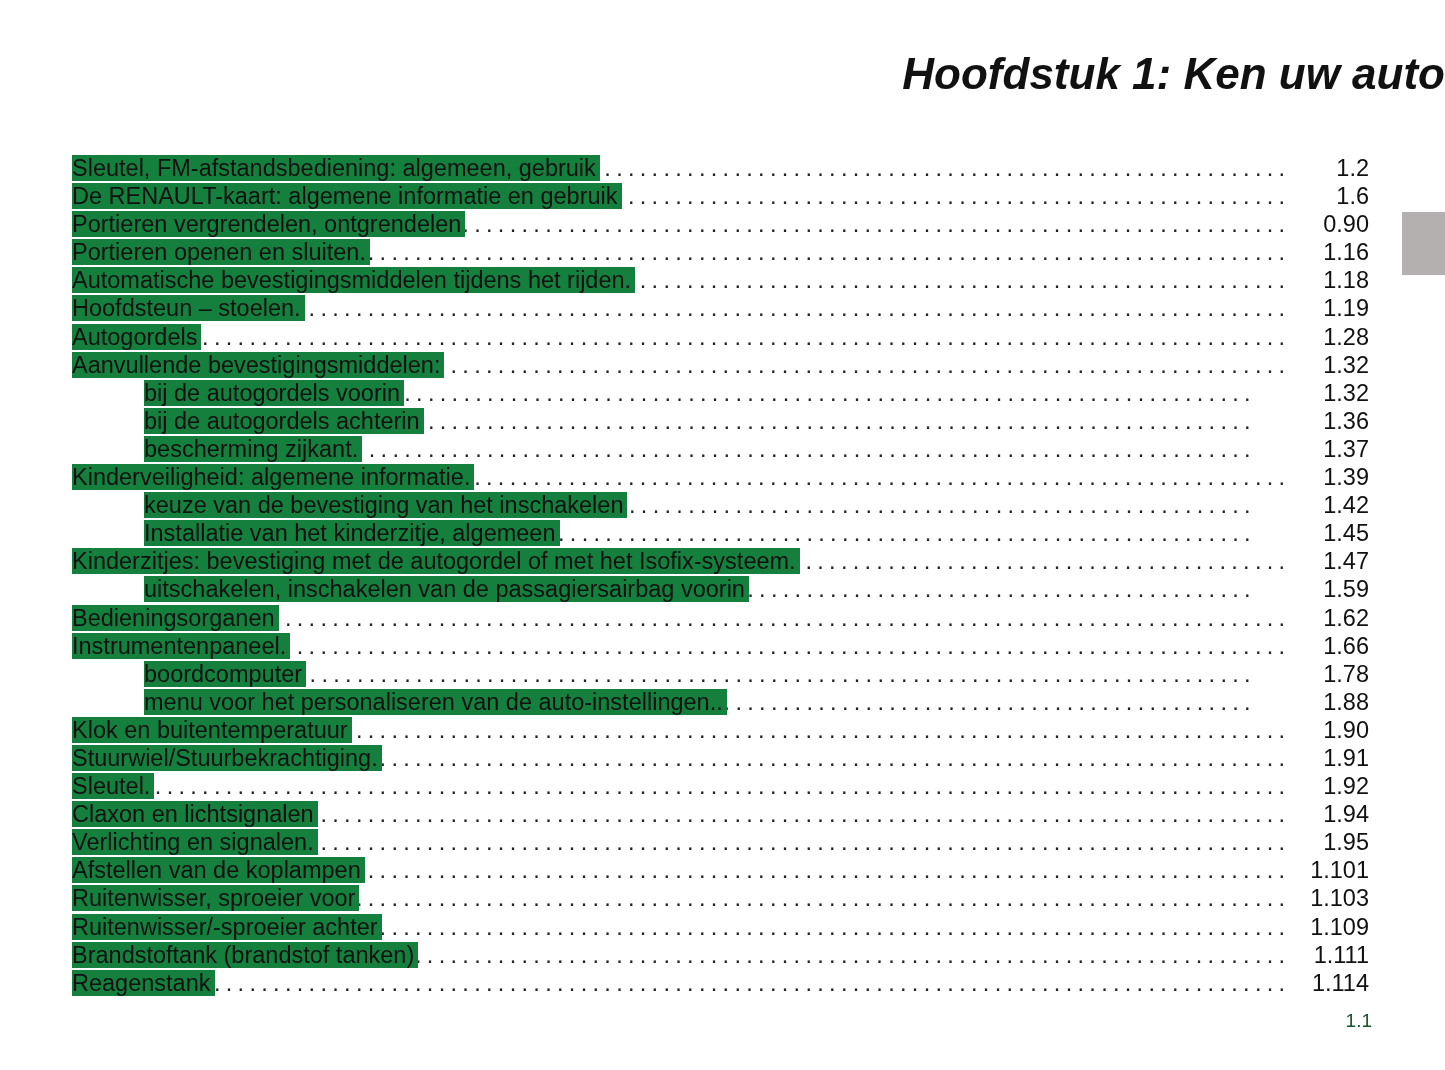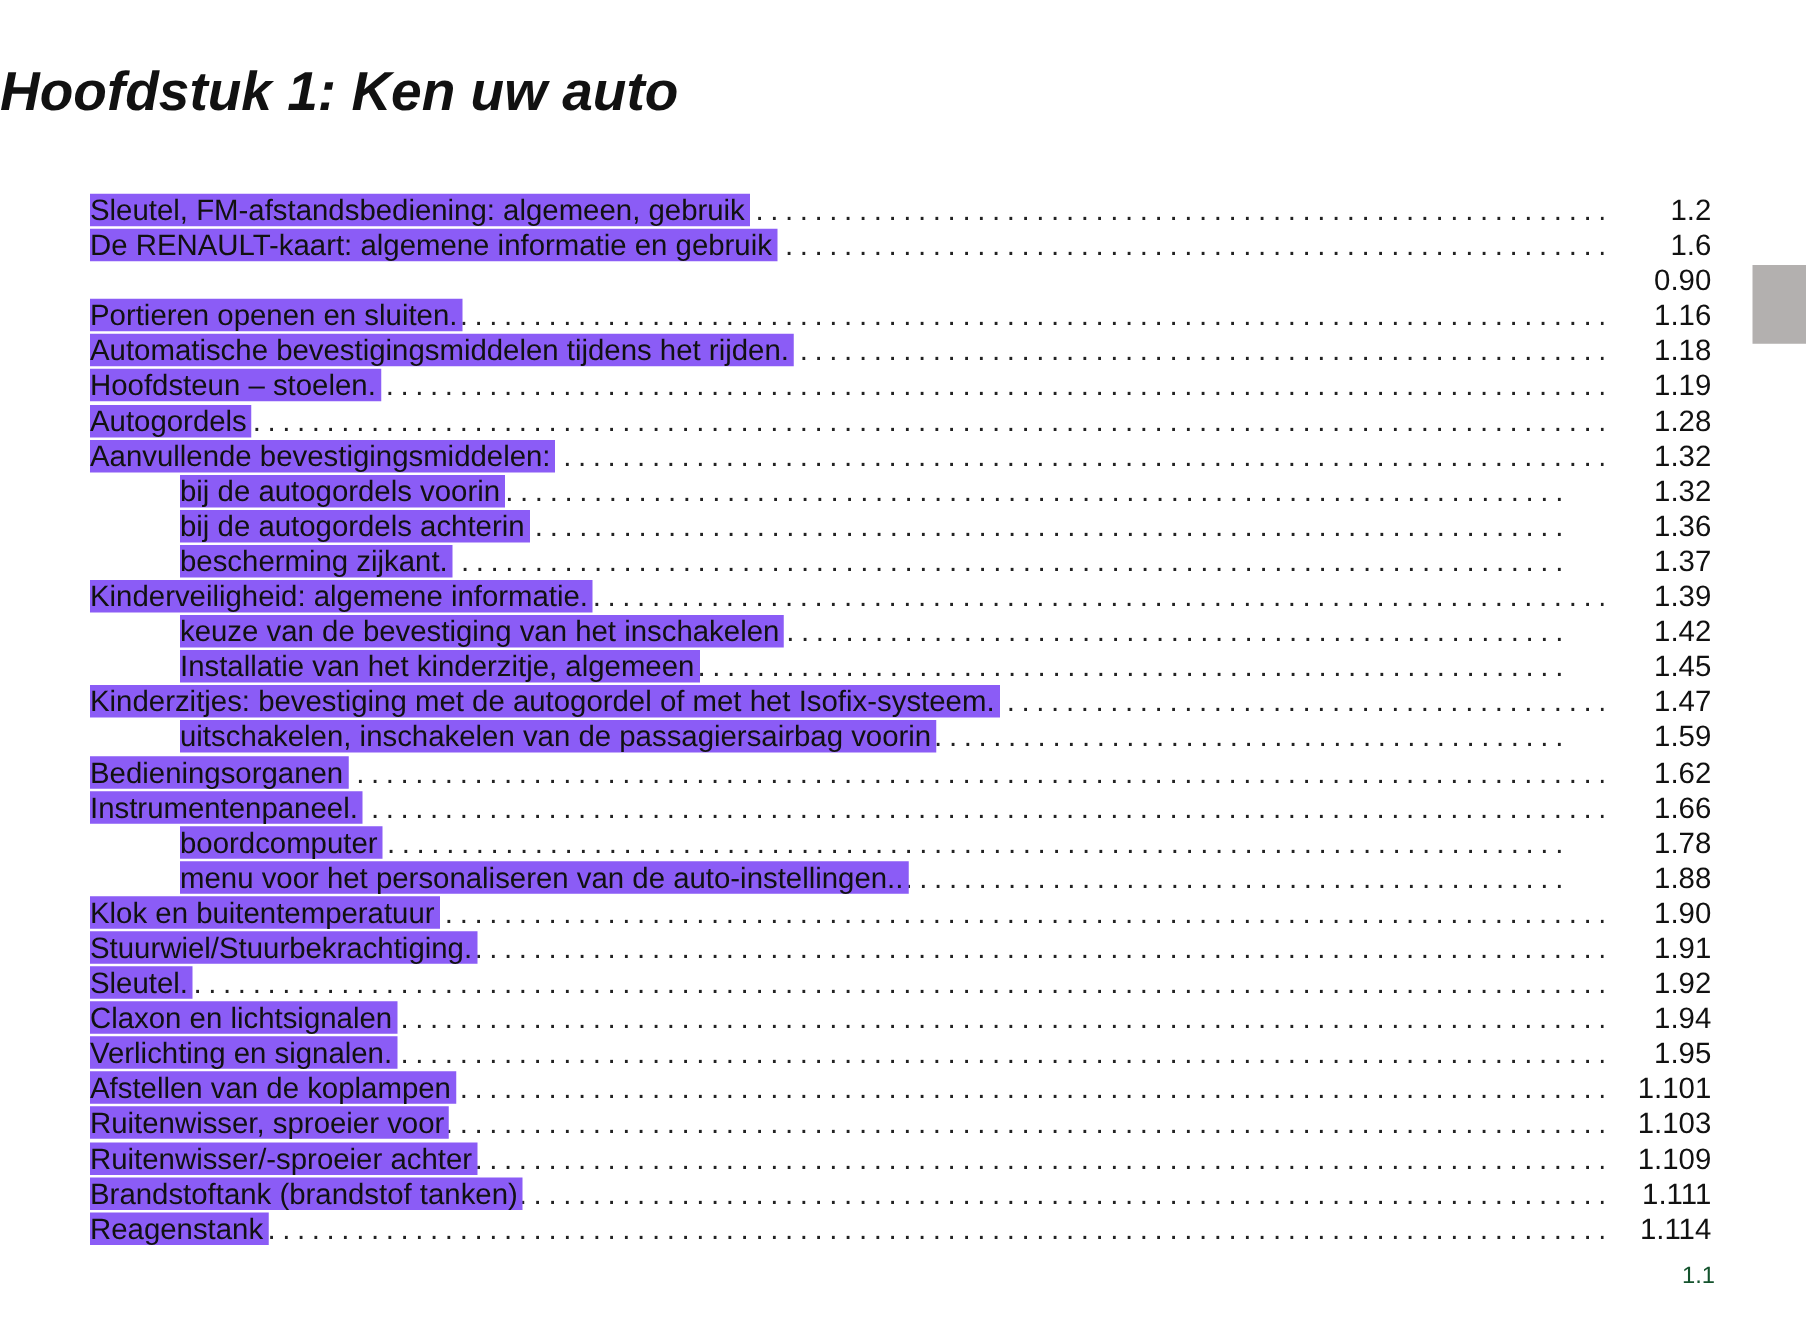--- a/index.html
+++ b/index.html
@@ -2,36 +2,36 @@
 <html><head>
 <meta charset="utf-8">
 <style>
   html, body { margin: 0; padding: 0; background: #ffffff; }
   body {
     width: 1445px; height: 1070px; position: relative; overflow: hidden;
     font-family: "Liberation Sans", sans-serif; color: #111111;
   }
   .title {
     position: absolute; left: 0; right: 0; top: 20px;
-    text-align: left; font-size: 44px; font-weight: bold; font-style: italic;
+    text-align: right; font-size: 44px; font-weight: bold; font-style: italic;
     letter-spacing: 0px; color: #111111;
   }
   .toc {
     position: absolute; left: 72px; top: 154px; width: 1297px;
   }
   .row {
     position: relative; height: 28.1px; line-height: 28px; font-size: 23.5px;
     white-space: nowrap;
   }
   .row .lbl-wrap {
     position: absolute; left: 0; top: 0; right: 86px; overflow: hidden;
   }
   .row.sub .lbl-wrap { left: 72px; right: 112px; }
   .row .lbl {
-    background: #8b5cf6; padding-right: 4px; position: relative; z-index: 1;
+    background: #15803d; padding-right: 4px; position: relative; z-index: 1;
   }
   .row .dots {
     position: absolute; left: 0; right: 0; top: 0; overflow: hidden;
     letter-spacing: 5.3px; color: #222;
   }
   .row .pg {
     position: absolute; right: 0; top: 0; 
   }
   .tab {
     position: absolute; left: 1402px; top: 212px; width: 43px; height: 63px;
@@ -51,21 +51,21 @@
 <div class="toc" id="toc">
     <div class="row">
       <div class="lbl-wrap"><span class="dots">............................................................................................................................................................................................................................</span><span class="lbl">Sleutel, FM-afstandsbediening: algemeen, gebruik</span></div>
       <span class="pg">1.2</span>
     </div>
     <div class="row">
       <div class="lbl-wrap"><span class="dots">............................................................................................................................................................................................................................</span><span class="lbl">De RENAULT-kaart: algemene informatie en gebruik</span></div>
       <span class="pg">1.6</span>
     </div>
     <div class="row">
-      <div class="lbl-wrap"><span class="dots">............................................................................................................................................................................................................................</span></div>
+      <div class="lbl-wrap"><span class="dots">............................................................................................................................................................................................................................</span><span class="lbl">Portieren vergrendelen, ontgrendelen</span></div>
       <span class="pg">0.90</span>
     </div>
     <div class="row">
       <div class="lbl-wrap"><span class="dots">............................................................................................................................................................................................................................</span><span class="lbl">Portieren openen en sluiten.</span></div>
       <span class="pg">1.16</span>
     </div>
     <div class="row">
       <div class="lbl-wrap"><span class="dots">............................................................................................................................................................................................................................</span><span class="lbl">Automatische bevestigingsmiddelen tijdens het rijden.</span></div>
       <span class="pg">1.18</span>
     </div>

